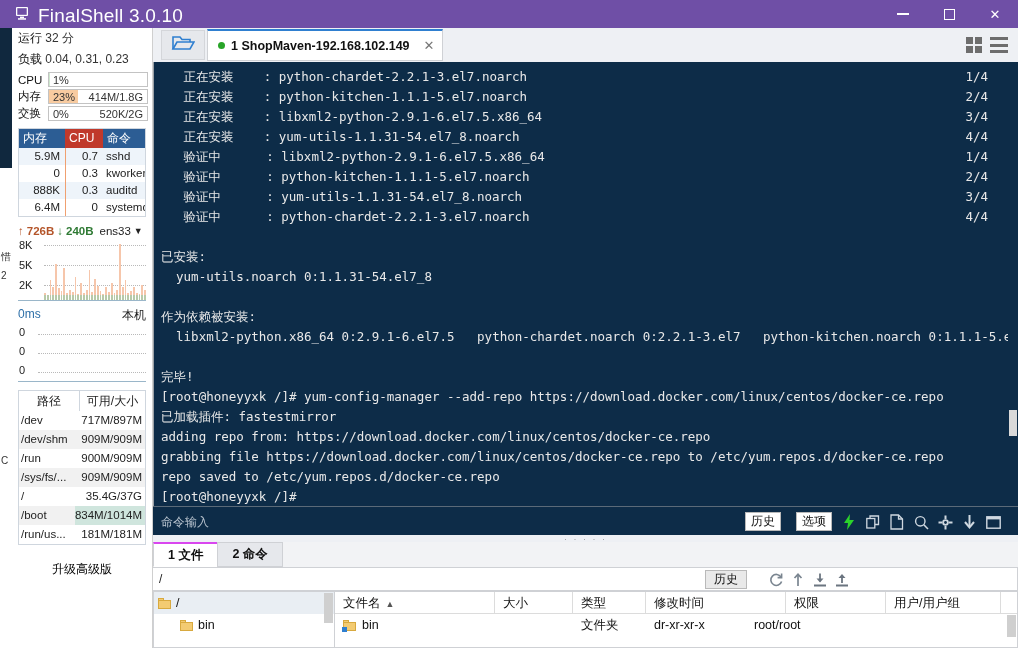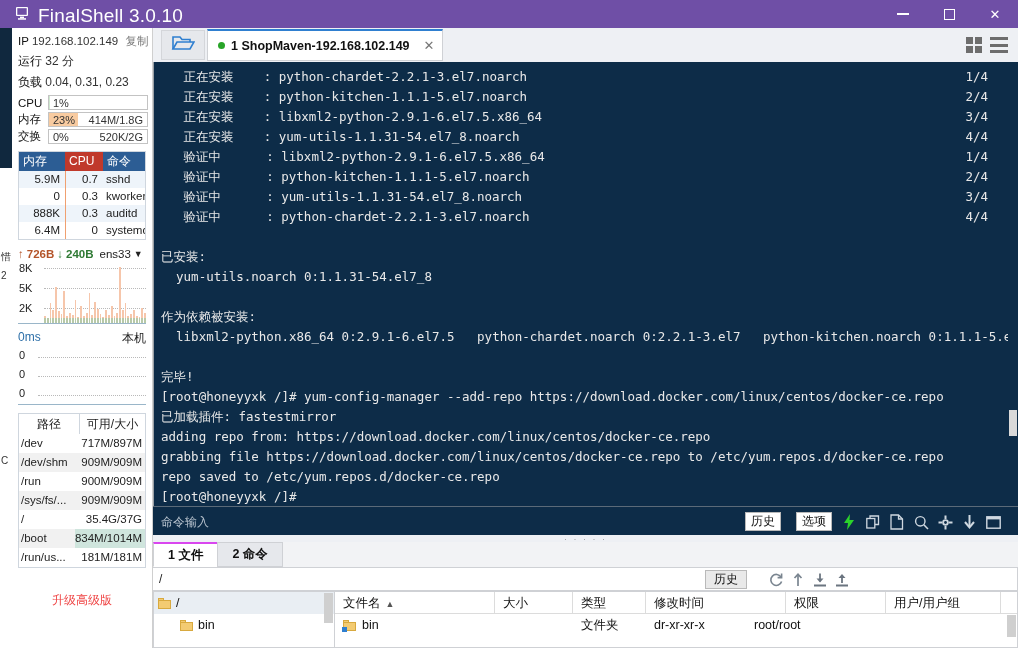--- a/index.html
+++ b/index.html
@@ -125,21 +125,21 @@
   .disk { margin: 8px 6px 0 6px; border: 1px solid #cfd6de; }
   .disk .dh { display:flex; height: 20px; font-size: 12px; color:#222; }
   .disk .dh .a { width: 60px; text-align:center; line-height:20px;}
   .disk .dh .b { flex:1; text-align:center; line-height:20px; border-left:1px solid #cfd6de;}
   .disk .dr { display: flex; height: 19px; font-size: 11.5px; color:#222; }
   .disk .dr:nth-child(even) { background: #f1f1f1; }
   .disk .dr .p { width: 62px; padding-left: 2px; line-height: 19px; overflow: hidden; white-space: nowrap;}
   .disk .dr .s { flex: 1; text-align: right; padding-right: 3px; line-height: 19px;}
   .disk .dr.hl .s { background: #cfe5dd; }
 
-  .upgrade { text-align: center; font-size: 12px; color: #ef4444; margin-top: 24px; }
+  .upgrade { text-align: center; font-size: 12px; color: #000000; margin-top: 16px; }
 
   
   .tabbar {
     position: absolute; left: 153px; top: 28px; right: 0; height: 34px;
     background: #eef0f4; z-index: 15;
   }
   .folder-btn {
     position: absolute; left: 8px; top: 2px; width: 44px; height: 30px;
     background: #e6e8ec; border: 1px solid #d4d6da;
     display: flex; align-items: center; justify-content: center;
@@ -305,25 +305,20 @@
     <div class="winbtn max">
       <span class="sq"></span>
     </div>
     <div class="winbtn close">
       <span class="g">✕</span>
     </div>
   </div>
 
   <div class="sidebar">
 
-    <div class="sb-line sb-ip">
-      <span class="sb-label">IP</span>
-      <span class="sb-val">192.168.102.149</span>
-      <span class="sb-copy">复制</span>
-    </div>
 
     <div class="sb-line">
       <span class="sb-label">运行</span>
       <span class="sb-val">32 分</span>
     </div>
 
     <div class="sb-line">
       <span class="sb-label">负载</span>
       <span class="sb-val">0.04, 0.31, 0.23</span>
     </div>

